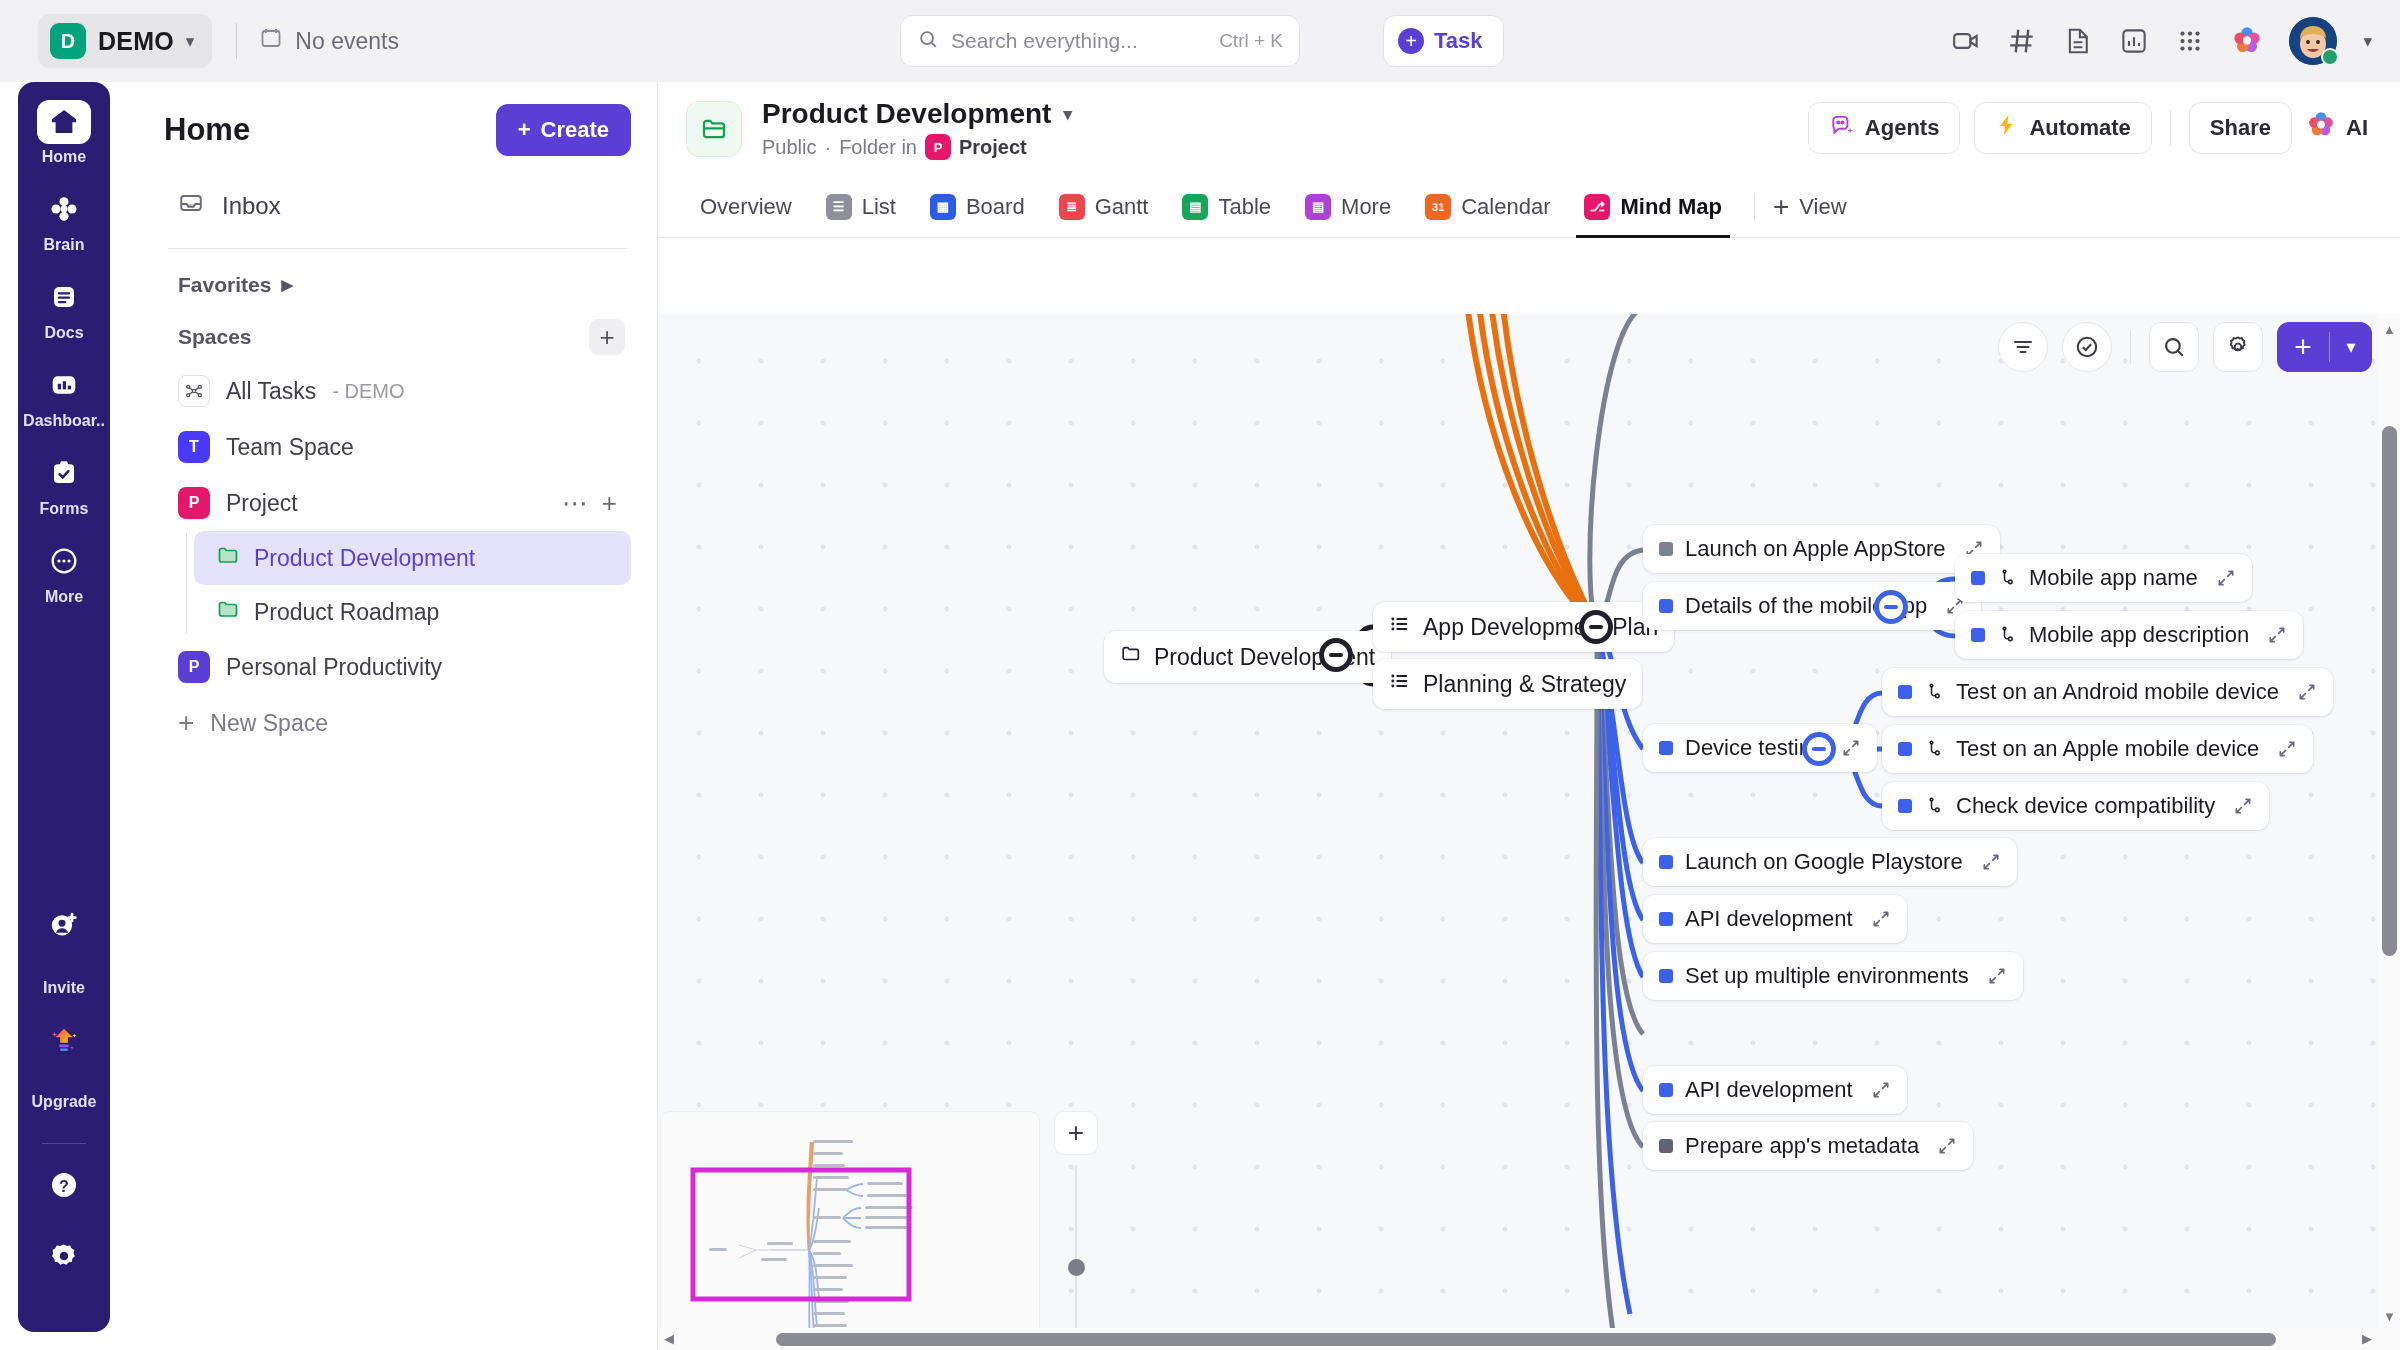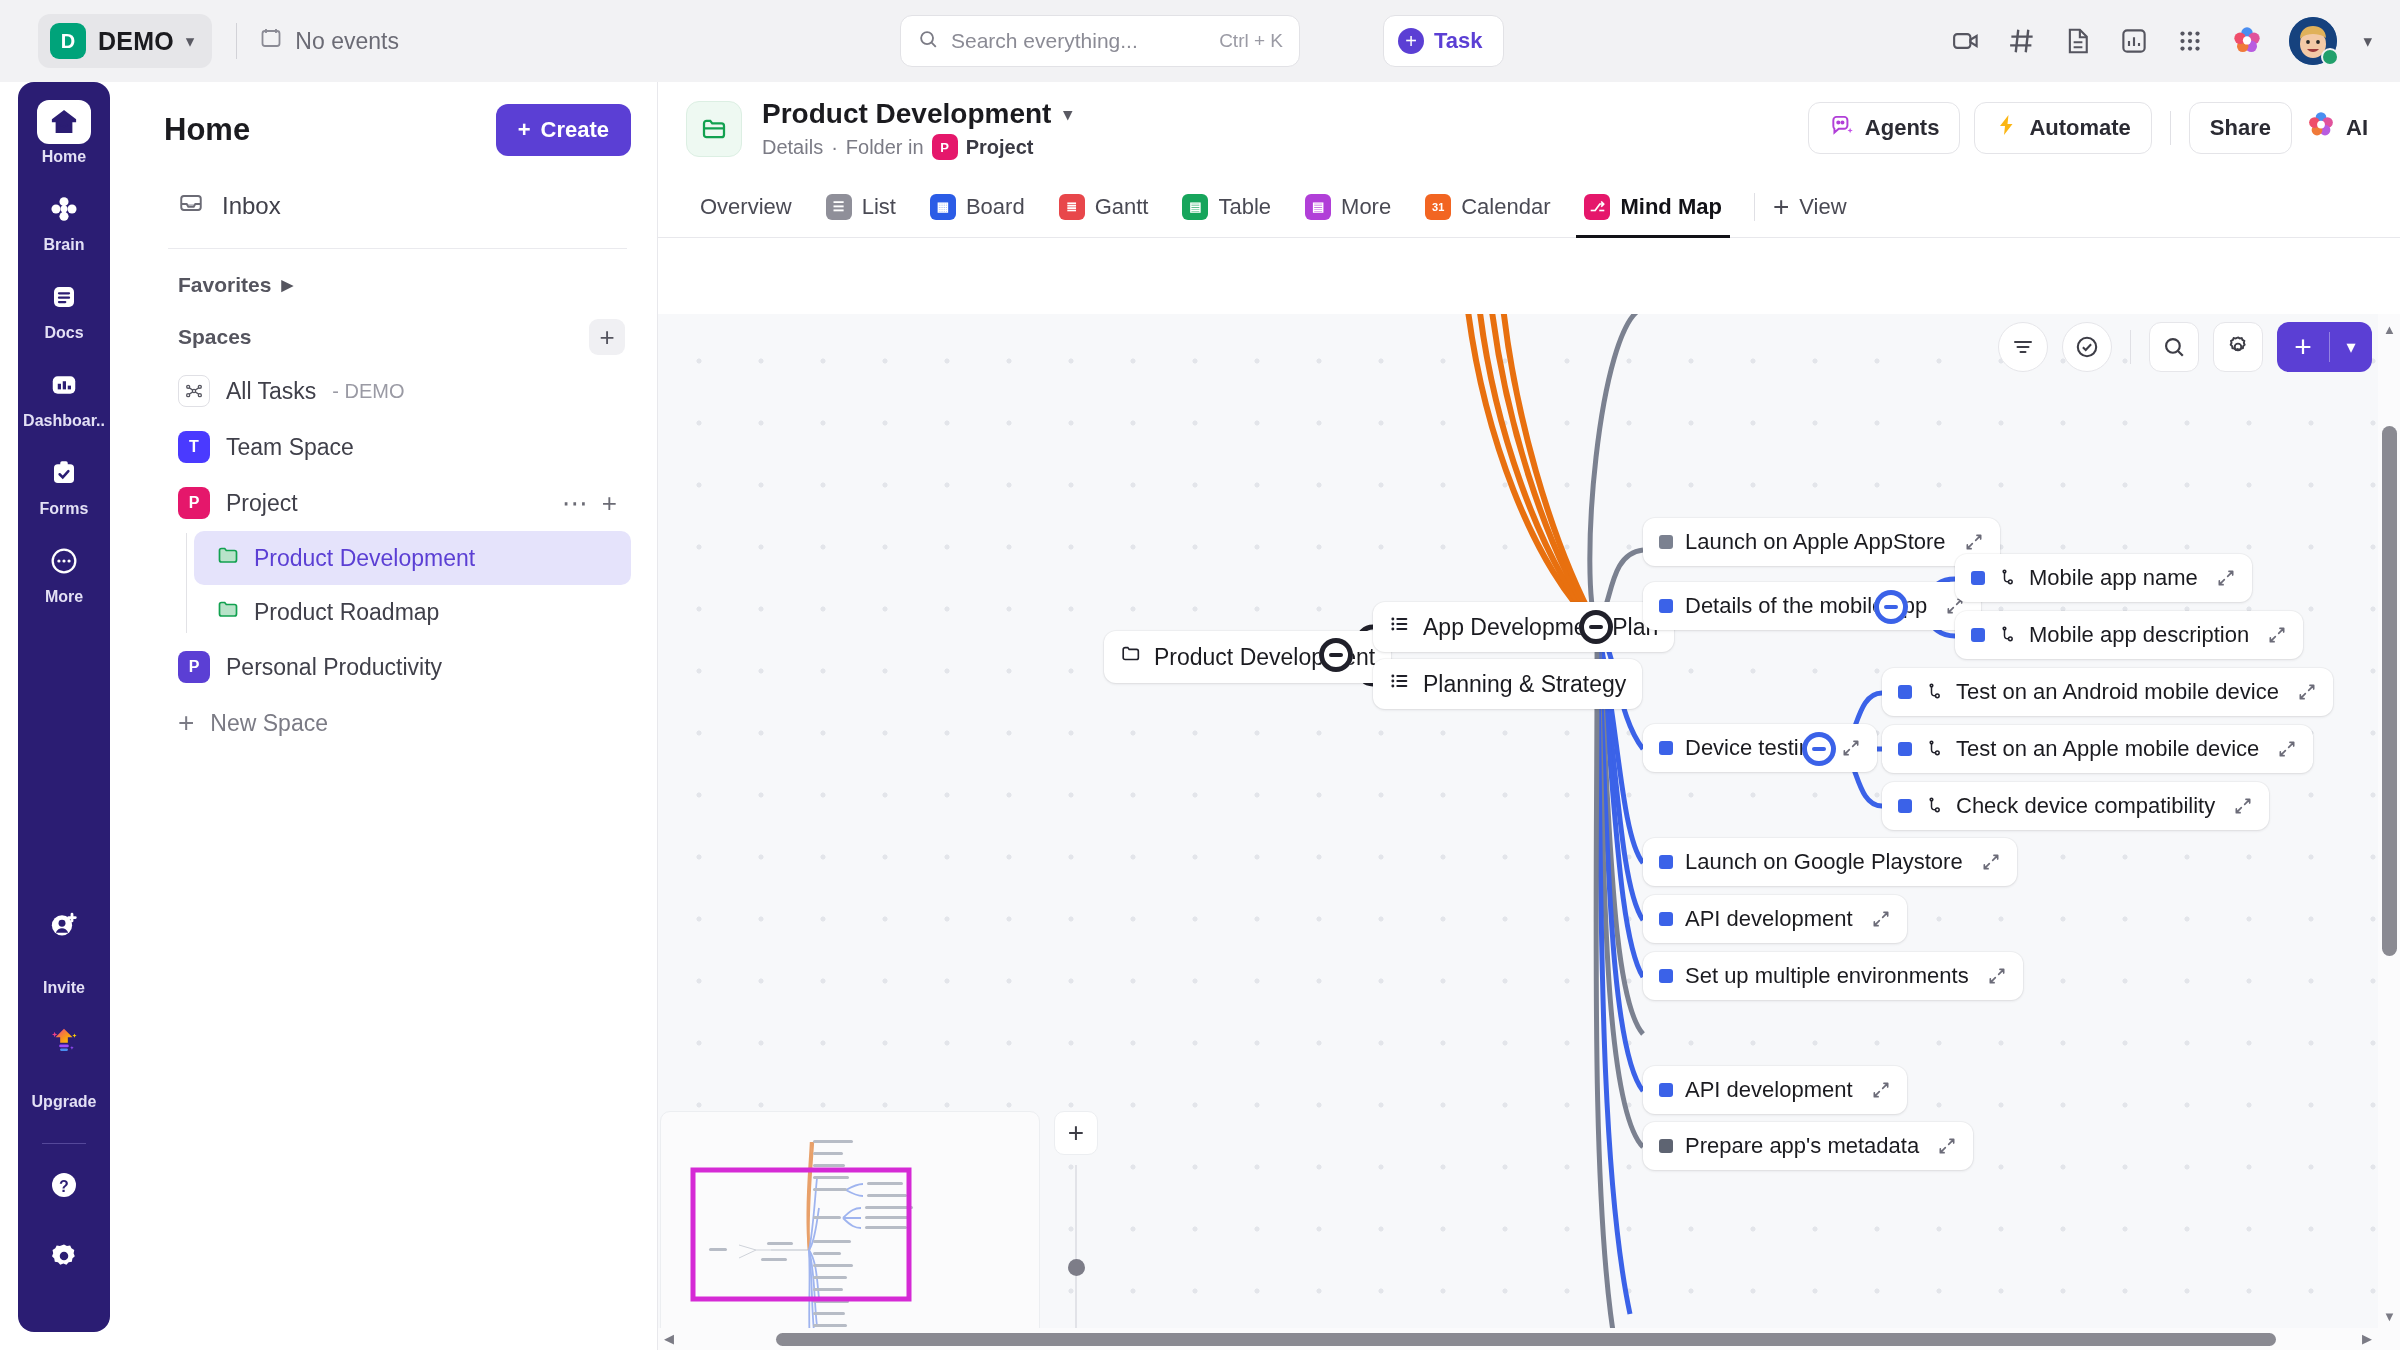--- a/index.html
+++ b/index.html
@@ -566,21 +566,21 @@
         <path d="M4 7.5a2 2 0 0 1 2-2h3l1.6 2h7.4a2 2 0 0 1 2 2v7a2 2 0 0 1-2 2H6a2 2 0 0 1-2-2z"></path>
         <path d="M4 11.5h16"></path>
       </svg>
     </div>
     <div>
       <div class="mh-title">
         <span>Product Development</span>
         <span class="chev">▾</span>
       </div>
       <div class="mh-sub">
-        <span>Details</span>
+        <span>Public</span>
         <span>·</span>
         <span>Folder in</span>
         <span class="sq" style="background:#e5176b">P</span>
         <span style="color:#3a3a44;font-weight:600;">Project</span>
       </div>
     </div>
 
     <div class="mh-right">
       <div class="pill">
         <span>
@@ -766,21 +766,21 @@
             <circle cx="4.2" cy="12" r="1.6"></circle>
             <circle cx="4.2" cy="17.5" r="1.6"></circle>
           <rect x="8" y="5.4" width="12" height="2.2" rx="1.1"></rect>
             <rect x="8" y="10.9" width="12" height="2.2" rx="1.1"></rect>
           <rect x="8" y="16.4" width="12" height="2.2" rx="1.1"></rect>
         </svg>
       </span>
       <span>Planning &amp; Strategy</span>
     </div>
 
-    <div class="node" style="left:985px;top:204px;">
+    <div class="node" style="left:985px;top:211px;">
       <span class="status-sq" style="background:#7b8190"></span>
       <span>Launch on Apple AppStore</span>
       <span class="expand-ico">
         <svg width="20" height="20" viewBox="0 0 24 24" fill="none" stroke="#6b6b78" stroke-width="2" stroke-linecap="round">
           <path d="M14 10l6-6M20 4h-4.5M20 4v4.5M10 14l-6 6M4 20h4.5M4 20v-4.5"></path>
         </svg>
       </span>
     </div>
 
     <div class="node" style="left:985px;top:268px;">

